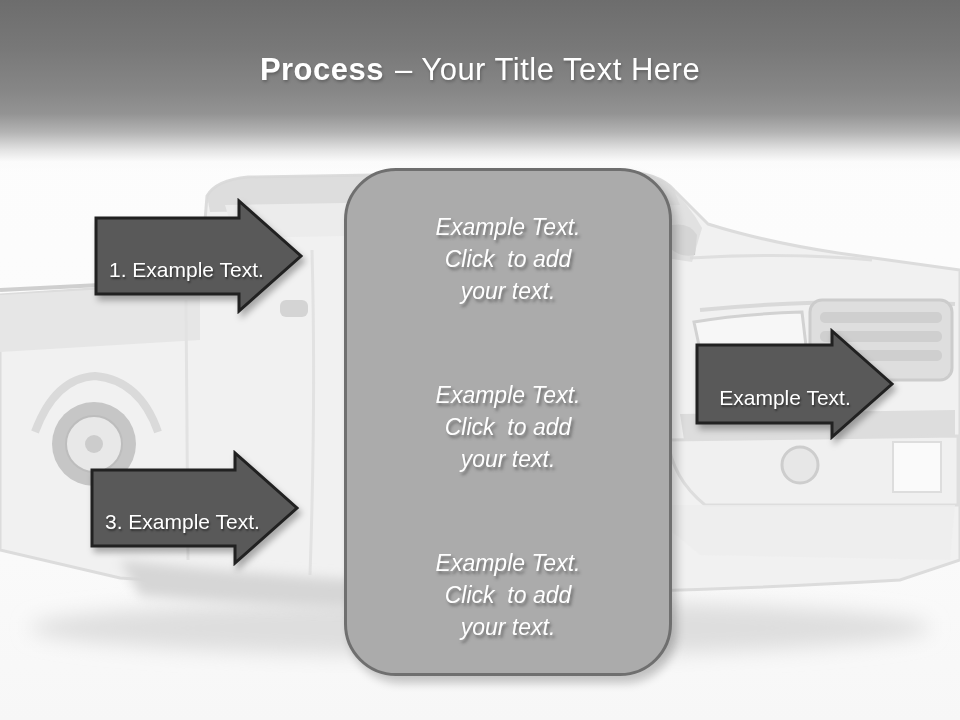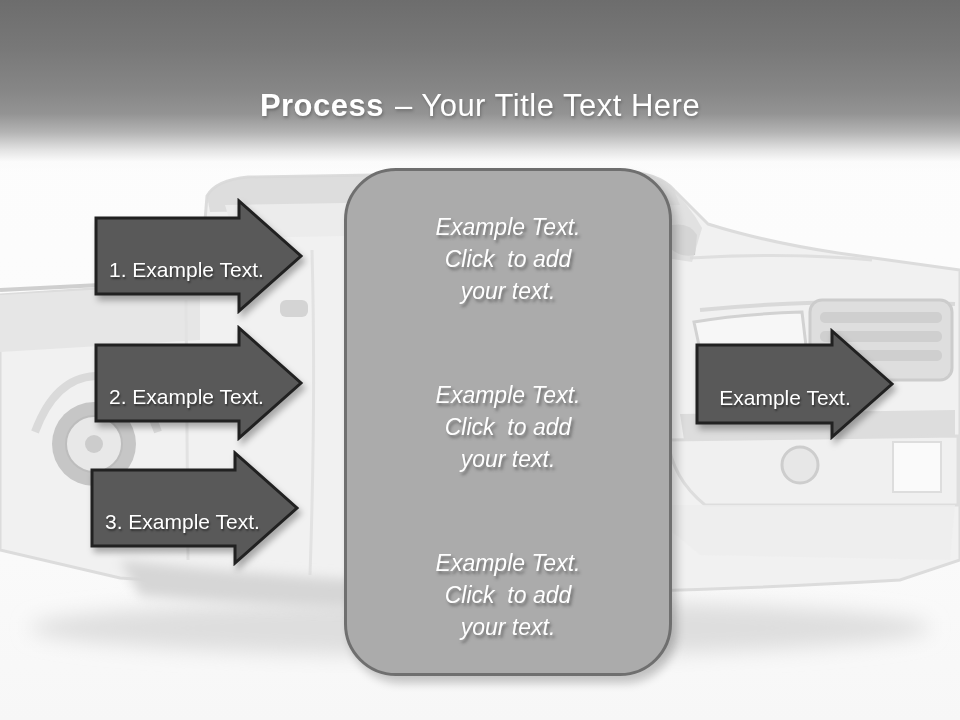--- a/index.html
+++ b/index.html
@@ -14,21 +14,20 @@
     position:absolute; left:0; top:0; width:100%; height:172px; z-index:2;
     background:linear-gradient(to bottom,
       #6d6d6d 0%, #787878 28%, #868686 52%, #939393 66%,
       #b4b4b4 77%, #e2e2e2 87%, #fbfbfb 94%, rgba(255,255,255,0) 100%);
   }
   .title-row {
     position:absolute; left:0; top:52px; width:100%; z-index:3;
     display:flex; justify-content:center; align-items:flex-start;
     color:#ffffff; font-size:31px; letter-spacing:0.5px;
     text-shadow:1px 2px 3px rgba(0,0,0,0.25);
-    margin-top:36px;
   }
   .title-bold { font-weight:700; }
   .title-rest { font-weight:400; margin-left:11px; }
 
   
   .truck { position:absolute; left:0; top:0; z-index:1; }
 
   
   .step-arrow {
     position:absolute; width:210px; height:116px; z-index:4;
@@ -115,26 +114,20 @@
     <span class="title-rest">– Your Title Text Here</span>
   </div>
 
   <div class="step-arrow" style="left:94px; top:198px;">
     <svg width="210" height="116" viewBox="0 0 210 116">
       <polygon points="2,20 145,20 145,3 207,58 145,113 145,96 2,96" stroke="#212121" stroke-width="3" fill="#595959"></polygon>
     </svg>
     <span class="arrow-label">1. Example Text.</span>
   </div>
 
-  <div class="step-arrow" style="left:94px; top:325px;">
-    <svg width="210" height="116" viewBox="0 0 210 116">
-      <polygon points="2,20 145,20 145,3 207,58 145,113 145,96 2,96" stroke="#212121" stroke-width="3" fill="#595959"></polygon>
-    </svg>
-    <span class="arrow-label">2. Example Text.</span>
-  </div>
 
   <div class="step-arrow" style="left:90px; top:450px;">
     <svg width="210" height="116" viewBox="0 0 210 116">
       <polygon points="2,20 145,20 145,3 207,58 145,113 145,96 2,96" stroke="#212121" stroke-width="3" fill="#595959"></polygon>
     </svg>
     <span class="arrow-label">3. Example Text.</span>
   </div>
 
   <div class="content-box" style="background-color: rgb(171, 171, 171);">
     <div class="box-paragraph">

